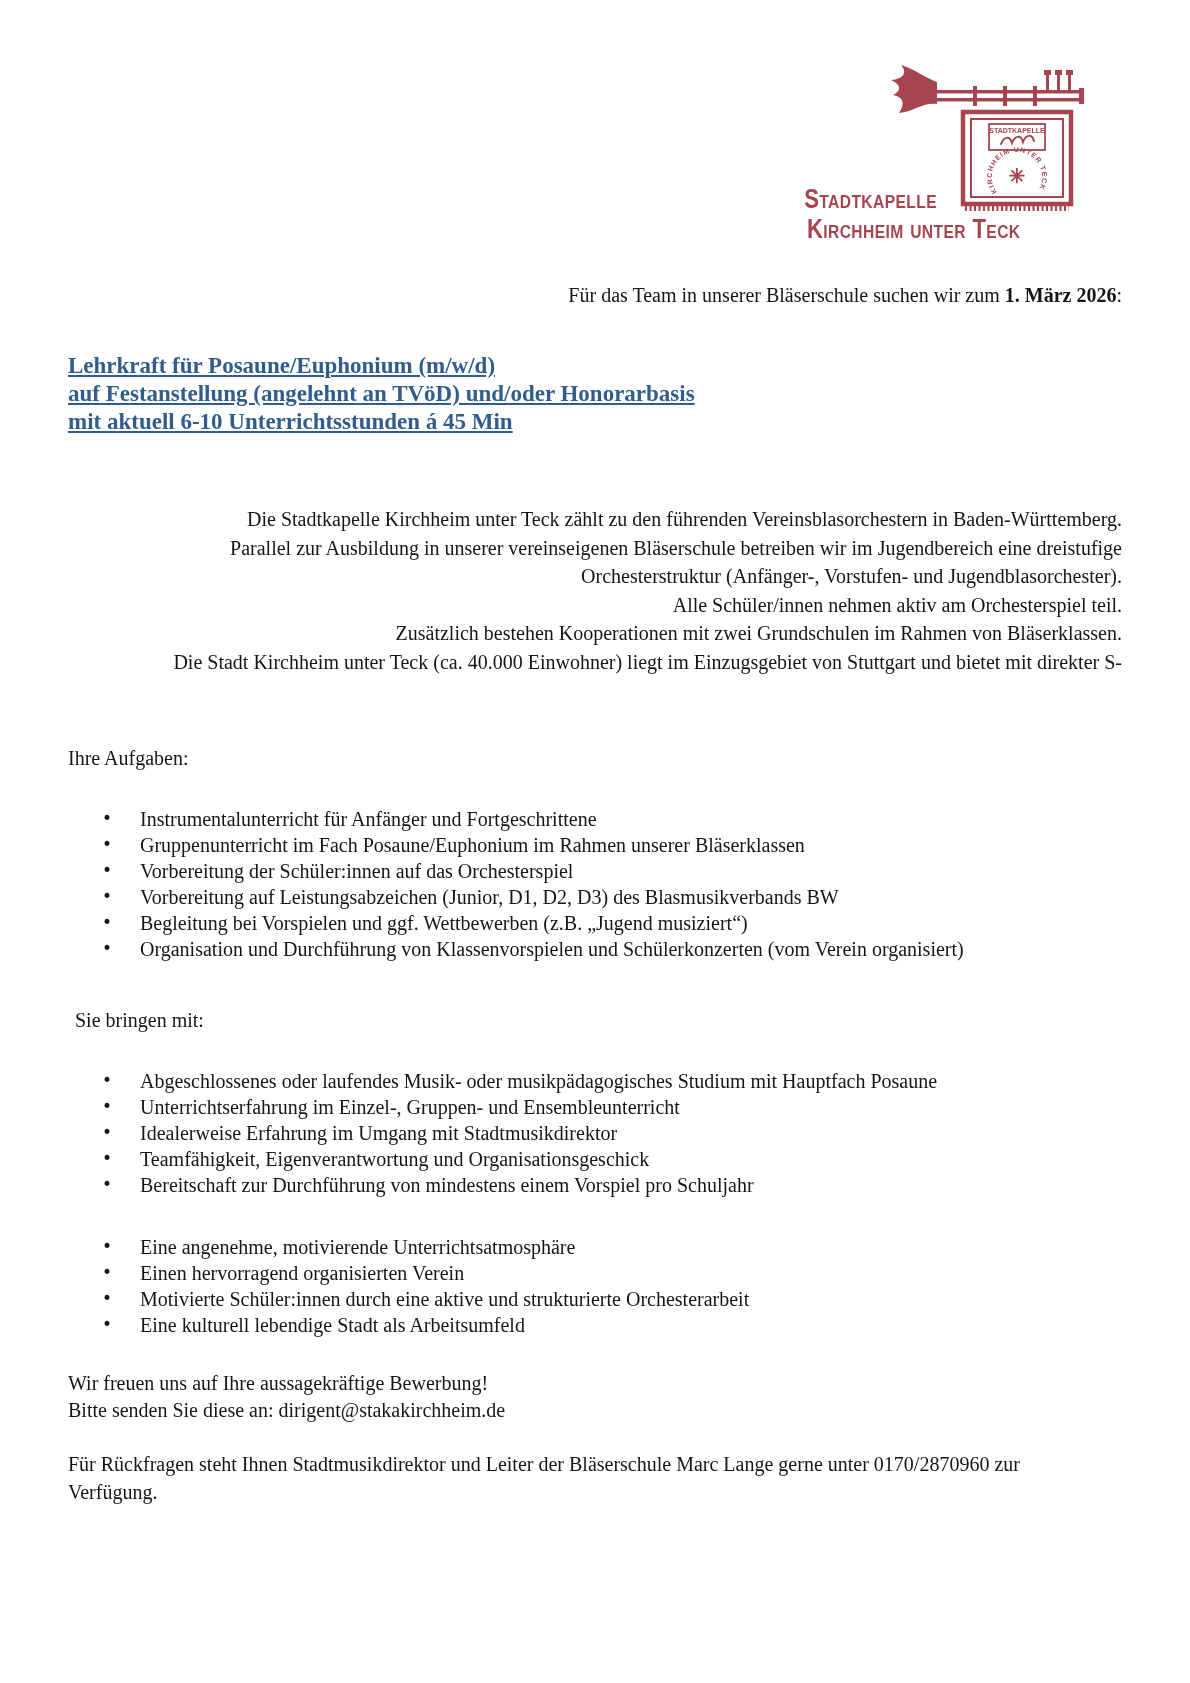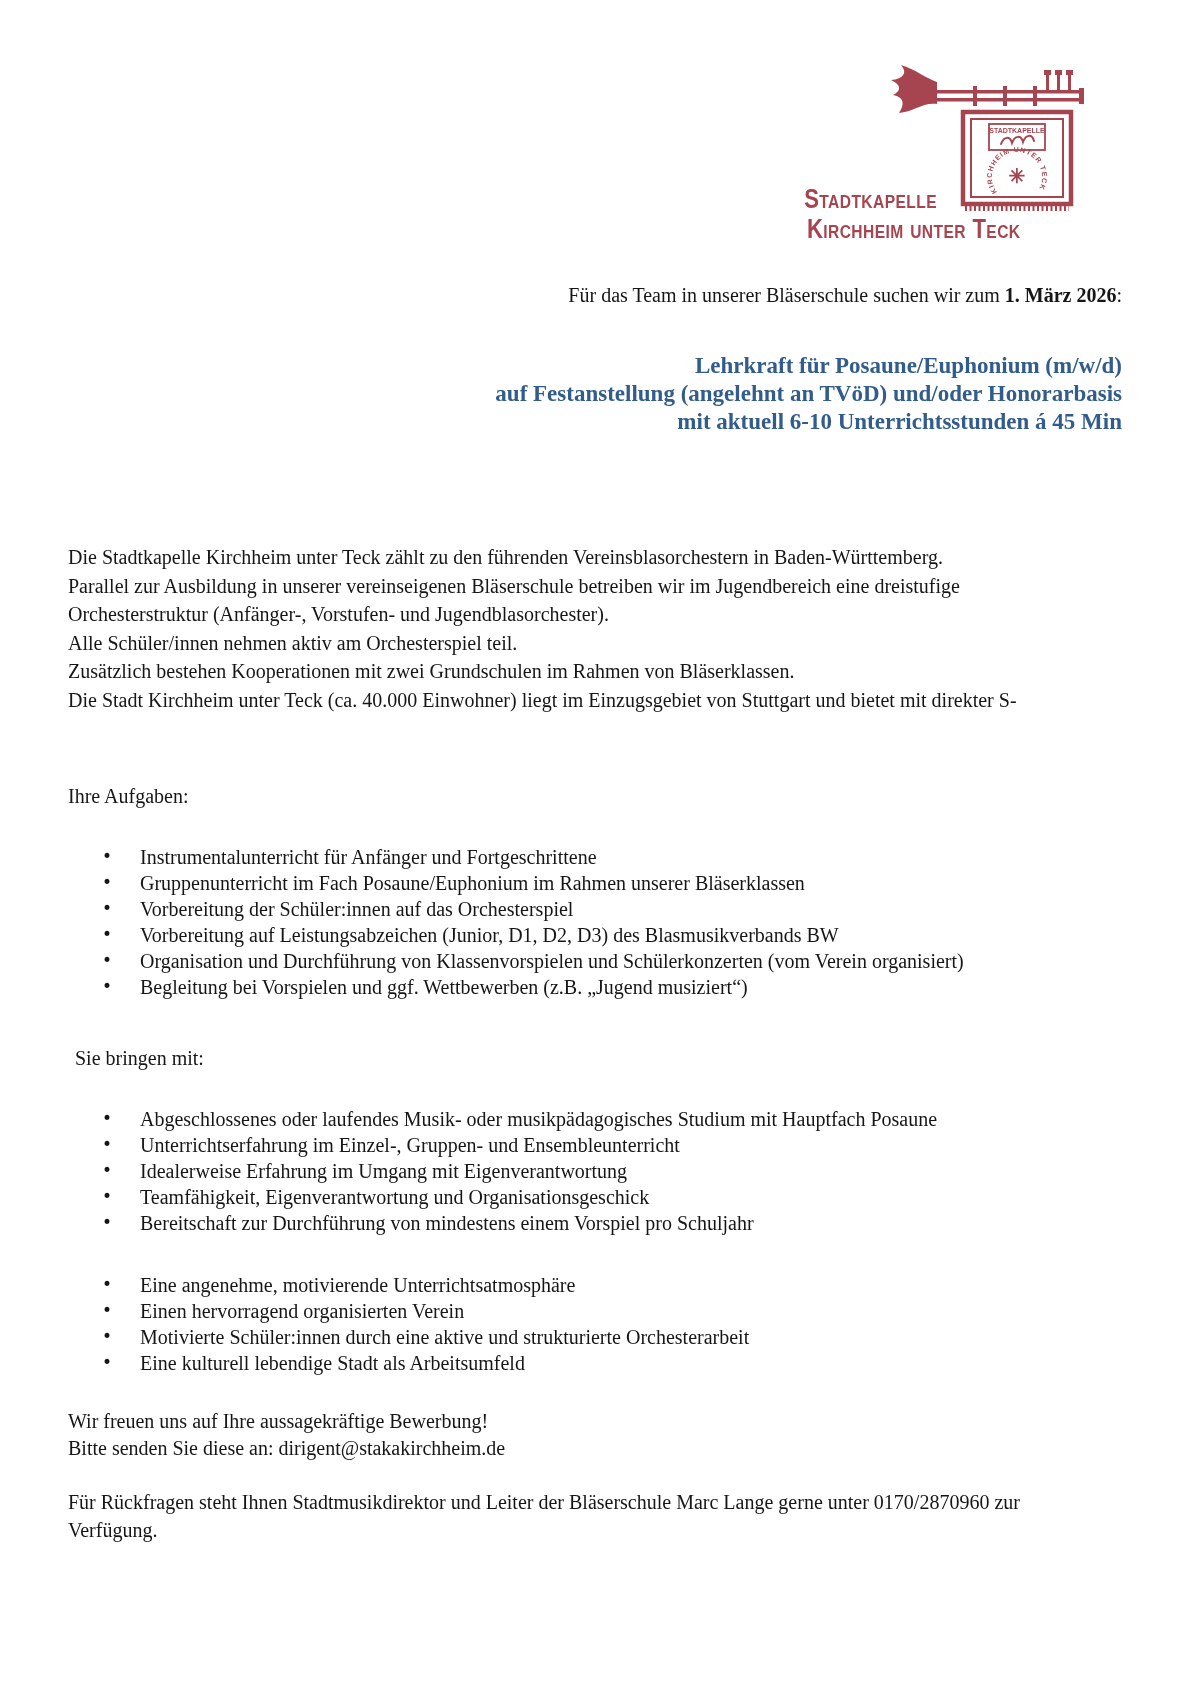--- a/index.html
+++ b/index.html
@@ -26,24 +26,24 @@
     font-family:"Liberation Sans",sans-serif;font-weight:bold;
     font-variant:small-caps;letter-spacing:.5px;white-space:nowrap;
     transform:scaleX(.82);transform-origin:100% 50%;
   }
   .wordmark.l1{right:185px;top:120px;font-size:27px;}
   .wordmark.l2{right:102px;top:150px;font-size:27px;}
   
   .intro{margin-top:40px;text-align:right;font-size:20px;line-height:26px;}
   .intro b{font-weight:bold;}
   .job-title{
-    margin-top:44px;text-align:right;color:var(--title-blue);
-    font-weight:bold;font-size:23px;line-height:28px;
+    margin-top:44px;text-align:left;color:var(--title-blue);
+    font-weight:bold;font-size:23px;line-height:28px;text-decoration:underline;
   }
-  .about{margin-top:107px;text-align:left;font-size:20px;line-height:28.5px;}
+  .about{margin-top:69px;text-align:right;font-size:20px;line-height:28.5px;}
   .sec-heading{font-size:20px;line-height:24px;margin:0;font-weight:normal;}
   .h1x{margin-top:70px;}
   .h2x{margin-top:46px;margin-left:7px;}
   .h3x{margin-top:44px;}
   ul.bullets{margin:36px 0 0 0;padding:0;font-size:20px;line-height:26px;}
   ul.bullets li{list-style:none;position:relative;padding-left:72px;}
   ul.bullets li::before{
     content:"\2022";position:absolute;left:34px;top:-1px;
     font-family:"DejaVu Sans",sans-serif;font-size:17px;
   }
@@ -115,29 +115,29 @@
     <div>Zusätzlich bestehen Kooperationen mit zwei Grundschulen im Rahmen von Bläserklassen.</div>
     <div>Die Stadt Kirchheim unter Teck (ca. 40.000 Einwohner) liegt im Einzugsgebiet von Stuttgart und bietet mit direkter S-</div>
   </div>
 
   <h2 class="sec-heading h1x">Ihre Aufgaben:</h2>
   <ul class="bullets">
     <li>Instrumentalunterricht für Anfänger und Fortgeschrittene</li>
     <li>Gruppenunterricht im Fach Posaune/Euphonium im Rahmen unserer Bläserklassen</li>
     <li>Vorbereitung der Schüler:innen auf das Orchesterspiel</li>
     <li>Vorbereitung auf Leistungsabzeichen (Junior, D1, D2, D3) des Blasmusikverbands BW</li>
+    <li>Begleitung bei Vorspielen und ggf. Wettbewerben (z.B. „Jugend musiziert“)</li>
     <li>Organisation und Durchführung von Klassenvorspielen und Schülerkonzerten (vom Verein organisiert)</li>
-    <li>Begleitung bei Vorspielen und ggf. Wettbewerben (z.B. „Jugend musiziert“)</li>
   </ul>
 
   <h2 class="sec-heading h2x">Sie bringen mit:</h2>
   <ul class="bullets">
     <li>Abgeschlossenes oder laufendes Musik- oder musikpädagogisches Studium mit Hauptfach Posaune</li>
     <li>Unterrichtserfahrung im Einzel-, Gruppen- und Ensembleunterricht</li>
-    <li>Idealerweise Erfahrung im Umgang mit Eigenverantwortung</li>
+    <li>Idealerweise Erfahrung im Umgang mit Stadtmusikdirektor</li>
     <li>Teamfähigkeit, Eigenverantwortung und Organisationsgeschick</li>
     <li>Bereitschaft zur Durchführung von mindestens einem Vorspiel pro Schuljahr</li>
   </ul>
 
   <ul class="bullets">
     <li>Eine angenehme, motivierende Unterrichtsatmosphäre</li>
     <li>Einen hervorragend organisierten Verein</li>
     <li>Motivierte Schüler:innen durch eine aktive und strukturierte Orchesterarbeit</li>
     <li>Eine kulturell lebendige Stadt als Arbeitsumfeld</li>
   </ul>

